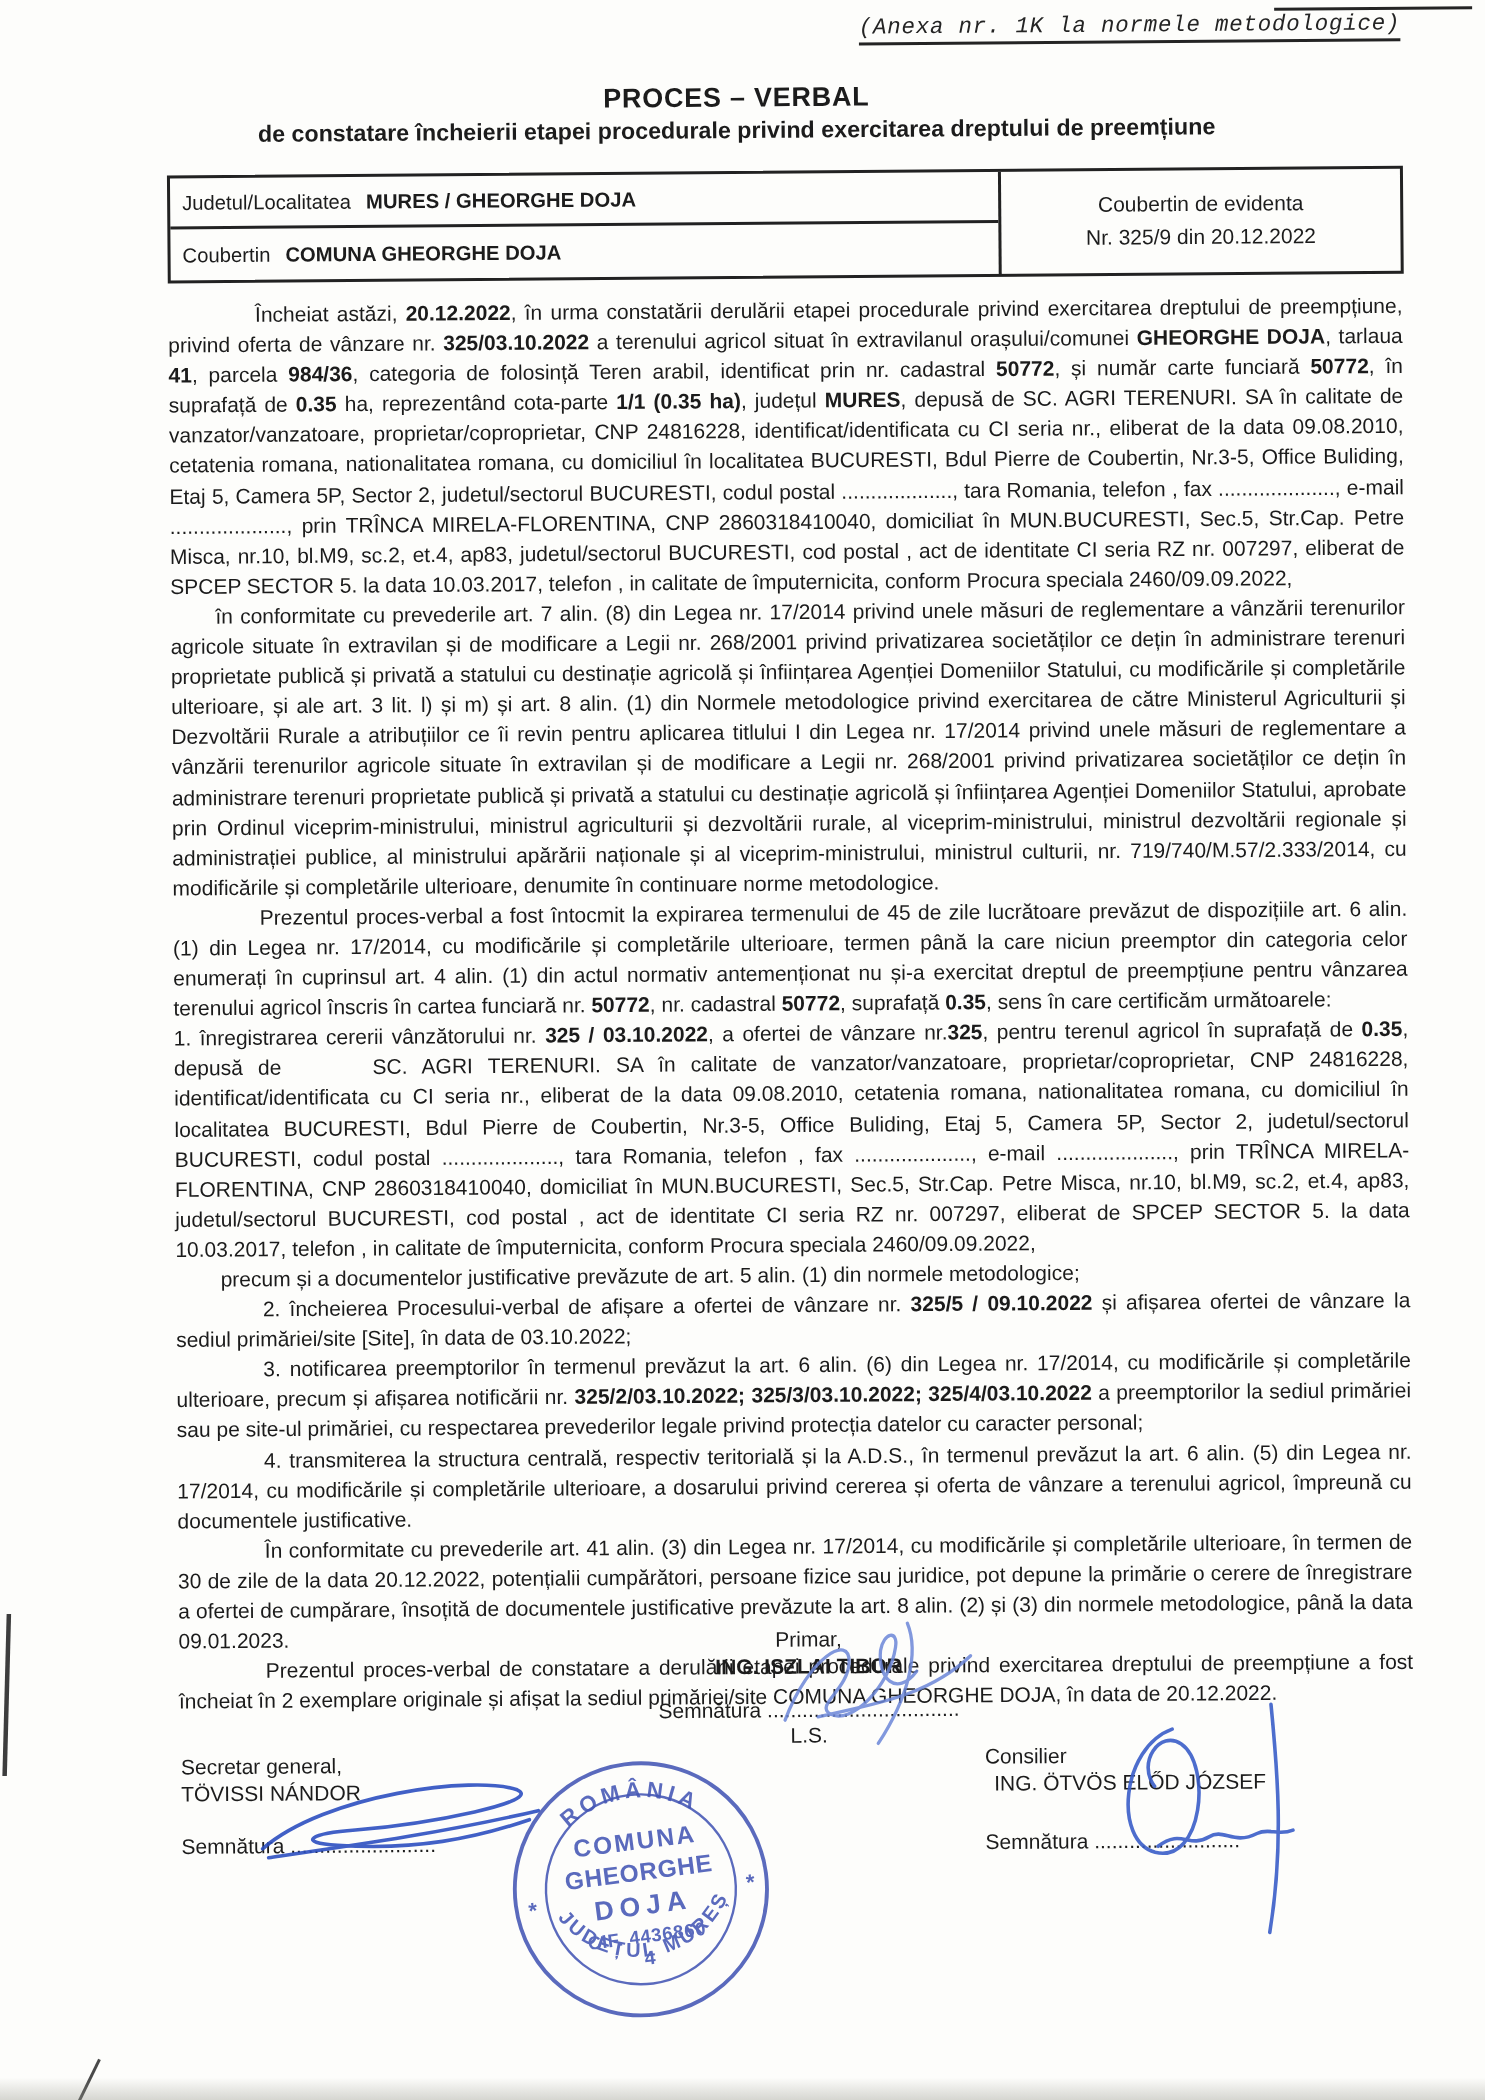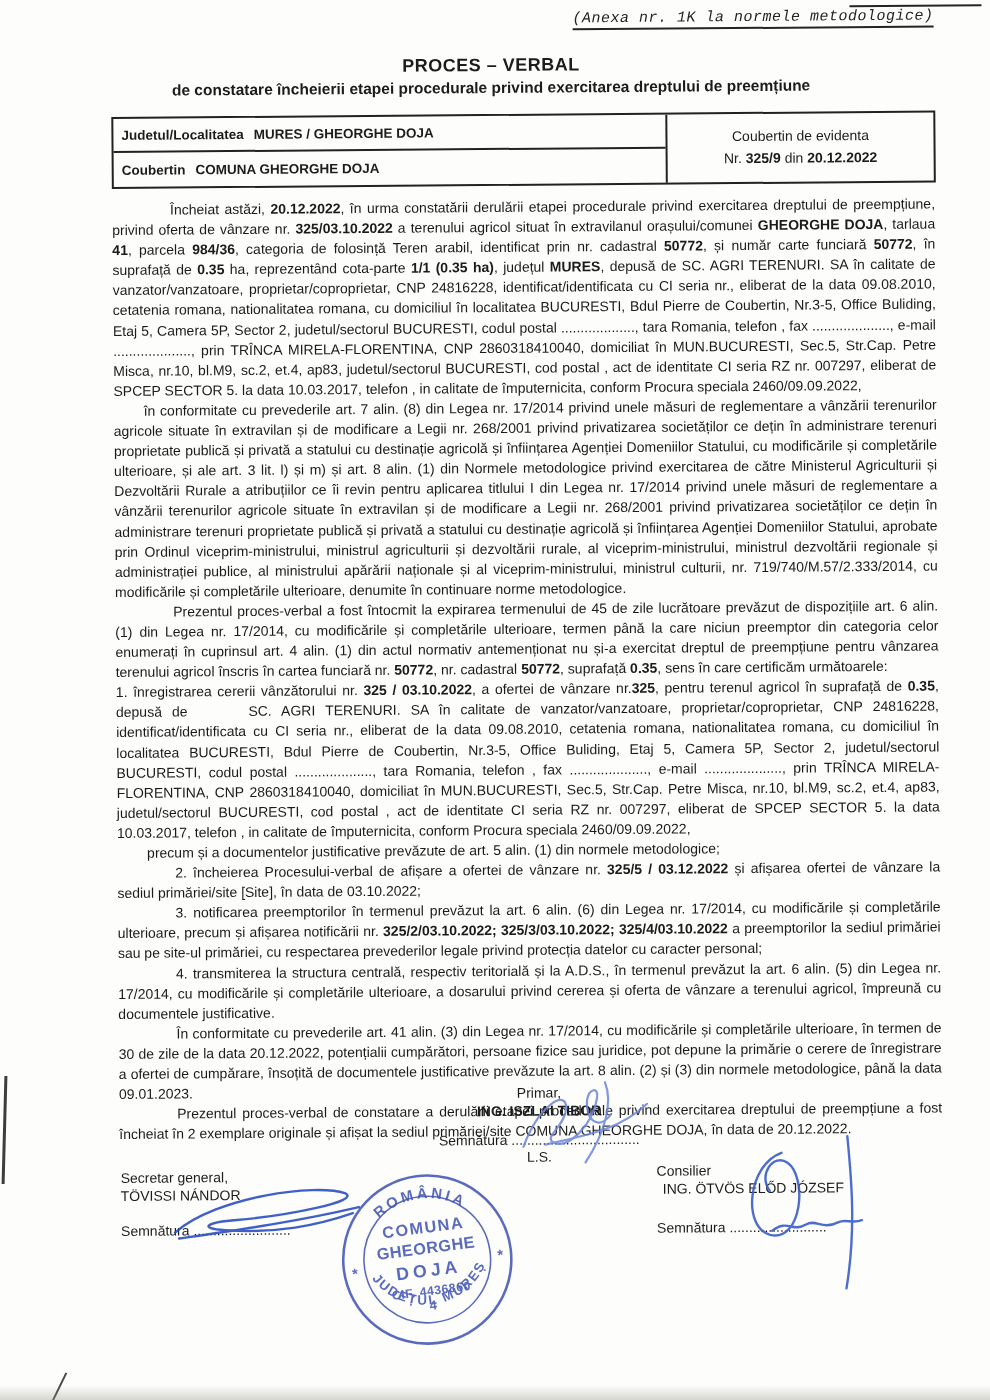--- a/index.html
+++ b/index.html
@@ -23,29 +23,29 @@
   .subtitle { top:79px; font-size:15.5px; }
 
   
   .info-table {
     position:absolute; left:115px; top:114px; width:820px; height:68px;
     border:2px solid #222; display:grid; grid-template-columns:552px 1fr; grid-template-rows:34px 34px;
     font-size:13.5px;
   }
   .cell { display:flex; align-items:center; padding-left:8px; }
   .cell-r1 { border-bottom:2px solid #222; }
-  .cell-label { font-weight:bold; }
+  .cell-label { font-weight:normal; }
   .cell-value { font-weight:bold; margin-left:10px; }
   .registry {
     grid-row:1 / span 2; grid-column:2; border-left:2px solid #222;
     display:flex; flex-direction:column; align-items:center; justify-content:center;
     text-align:center; font-size:14px; line-height:1.55;
   }
   .registry .l2 { font-weight:normal; }
-  .registry .num { font-weight:bold; }
+  .registry .num { font-weight:normal; }
 
   
   .doc-body {
     position:absolute; left:115px; top:197px; width:823px;
     font-size:14px; line-height:20.1px; text-align:justify; color:#1b1b1b;
   }
   .para { margin:0; }
   .ind-lg { text-indent:58px; }
   .ind-sm { text-indent:30px; }
   .ind-0  { text-indent:0; }
@@ -103,21 +103,21 @@
         <span class="cell-value">COMUNA GHEORGHE DOJA</span>
       </div>
     </div>
 
     <div class="doc-body">
         <p class="para ind-lg"><span>Încheiat astăzi, </span><span class="b">20.12.2022</span><span>, în urma constatării derulării etapei procedurale privind exercitarea dreptului de preempțiune, privind oferta de vânzare nr. </span><span class="b">325/03.10.2022</span><span> a terenului agricol situat în extravilanul orașului/comunei </span><span class="b">GHEORGHE DOJA</span><span>, tarlaua </span><span class="b">41</span><span>, parcela </span><span class="b">984/36</span><span>, categoria de folosință Teren arabil, identificat prin nr. cadastral </span><span class="b">50772</span><span>, și număr carte funciară </span><span class="b">50772</span><span>, în suprafață de </span><span class="b">0.35</span><span> ha, reprezentând cota-parte </span><span class="b">1/1 (0.35 ha)</span><span>, județul </span><span class="b">MURES</span><span>, depusă de SC. AGRI TERENURI. SA în calitate de vanzator/vanzatoare, proprietar/coproprietar, CNP 24816228, identificat/identificata cu CI seria  nr., eliberat de  la data 09.08.2010, cetatenia romana, nationalitatea romana, cu domiciliul în localitatea BUCURESTI, Bdul Pierre de Coubertin, Nr.3-5, Office Buliding, Etaj 5, Camera 5P, Sector 2, judetul/sectorul BUCURESTI, codul postal ..................., tara Romania, telefon , fax ...................., e-mail ...................., prin TRÎNCA MIRELA-FLORENTINA, CNP 2860318410040, domiciliat în MUN.BUCURESTI, Sec.5, Str.Cap. Petre Misca, nr.10, bl.M9, sc.2, et.4, ap83, judetul/sectorul BUCURESTI, cod postal , act de identitate CI seria RZ nr. 007297, eliberat de SPCEP SECTOR 5. la data 10.03.2017, telefon , in calitate de împuternicita, conform Procura speciala 2460/09.09.2022,</span></p>
         <p class="para ind-sm"><span>în conformitate cu prevederile art. 7 alin. (8) din Legea nr. 17/2014 privind unele măsuri de reglementare a vânzării terenurilor agricole situate în extravilan și de modificare a Legii nr. 268/2001 privind privatizarea societăților ce dețin în administrare terenuri proprietate publică și privată a statului cu destinație agricolă și înființarea Agenției Domeniilor Statului, cu modificările și completările ulterioare, și ale art. 3 lit. l) și m) și art. 8 alin. (1) din Normele metodologice privind exercitarea de către Ministerul Agriculturii și Dezvoltării Rurale a atribuțiilor ce îi revin pentru aplicarea titlului I din Legea nr. 17/2014 privind unele măsuri de reglementare a vânzării terenurilor agricole situate în extravilan și de modificare a Legii nr. 268/2001 privind privatizarea societăților ce dețin în administrare terenuri proprietate publică și privată a statului cu destinație agricolă și înființarea Agenției Domeniilor Statului, aprobate prin Ordinul viceprim-ministrului, ministrul agriculturii și dezvoltării rurale, al viceprim-ministrului, ministrul dezvoltării regionale și administrației publice, al ministrului apărării naționale și al viceprim-ministrului, ministrul culturii, nr. 719/740/M.57/2.333/2014, cu modificările și completările ulterioare, denumite în continuare norme metodologice.</span></p>
         <p class="para ind-lg"><span>Prezentul proces-verbal a fost întocmit la expirarea termenului de 45 de zile lucrătoare prevăzut de dispozițiile art. 6 alin. (1) din Legea nr. 17/2014, cu modificările și completările ulterioare, termen până la care niciun preemptor din categoria celor enumerați în cuprinsul art. 4 alin. (1) din actul normativ antemenționat nu și-a exercitat dreptul de preempțiune pentru vânzarea terenului agricol înscris în cartea funciară nr. </span><span class="b">50772</span><span>, nr. cadastral </span><span class="b">50772</span><span>, suprafață </span><span class="b">0.35</span><span>, sens în care certificăm următoarele:</span></p>
         <p class="para ind-0"><span>1. înregistrarea cererii vânzătorului nr. </span><span class="b">325 / 03.10.2022</span><span>, a ofertei de vânzare nr.</span><span class="b">325</span><span>, pentru terenul agricol în suprafață de </span><span class="b">0.35</span><span>, depusă de &nbsp;&nbsp;&nbsp;&nbsp; SC. AGRI TERENURI. SA în calitate de vanzator/vanzatoare, proprietar/coproprietar, CNP 24816228, identificat/identificata cu CI seria  nr., eliberat de  la data 09.08.2010, cetatenia romana, nationalitatea romana, cu domiciliul în localitatea BUCURESTI, Bdul Pierre de Coubertin, Nr.3-5, Office Buliding, Etaj 5, Camera 5P, Sector 2, judetul/sectorul BUCURESTI, codul postal ...................., tara Romania, telefon , fax ...................., e-mail ...................., prin TRÎNCA MIRELA-FLORENTINA, CNP 2860318410040, domiciliat în MUN.BUCURESTI, Sec.5, Str.Cap. Petre Misca, nr.10, bl.M9, sc.2, et.4, ap83, judetul/sectorul BUCURESTI, cod postal , act de identitate CI seria RZ nr. 007297, eliberat de SPCEP SECTOR 5. la data 10.03.2017, telefon , in calitate de împuternicita, conform Procura speciala 2460/09.09.2022,</span></p>
         <p class="para ind-sm"><span>precum și a documentelor justificative prevăzute de art. 5 alin. (1) din normele metodologice;</span></p>
-        <p class="para ind-lg"><span>2. încheierea Procesului-verbal de afișare a ofertei de vânzare nr. </span><span class="b">325/5 / 03.12.2022</span><span> și afișarea ofertei de vânzare la sediul primăriei/site [Site], în data de 03.10.2022;</span></p>
+        <p class="para ind-lg"><span>2. încheierea Procesului-verbal de afișare a ofertei de vânzare nr. </span><span class="b">325/5 / 09.10.2022</span><span> și afișarea ofertei de vânzare la sediul primăriei/site [Site], în data de 03.10.2022;</span></p>
         <p class="para ind-lg"><span>3. notificarea preemptorilor în termenul prevăzut la art. 6 alin. (6) din Legea nr. 17/2014, cu modificările și completările ulterioare, precum și afișarea notificării nr. </span><span class="b">325/2/03.10.2022; 325/3/03.10.2022; 325/4/03.10.2022</span><span> a preemptorilor la sediul primăriei sau pe site-ul primăriei, cu respectarea prevederilor legale privind protecția datelor cu caracter personal;</span></p>
         <p class="para ind-lg"><span>4. transmiterea la structura centrală, respectiv teritorială și la A.D.S., în termenul prevăzut la art. 6 alin. (5) din Legea nr. 17/2014, cu modificările și completările ulterioare, a dosarului privind cererea și oferta de vânzare a terenului agricol, împreună cu documentele justificative.</span></p>
         <p class="para ind-lg"><span>În conformitate cu prevederile art. 41 alin. (3) din Legea nr. 17/2014, cu modificările și completările ulterioare, în termen de 30 de zile de la data 20.12.2022, potențialii cumpărători, persoane fizice sau juridice, pot depune la primărie o cerere de înregistrare a ofertei de cumpărare, însoțită de documentele justificative prevăzute la art. 8 alin. (2) și (3) din normele metodologice, până la data 09.01.2023.</span></p>
         <p class="para ind-lg"><span>Prezentul proces-verbal de constatare a derulării etapei procedurale privind exercitarea dreptului de preempțiune a fost încheiat în 2 exemplare originale și afișat la sediul primăriei/site COMUNA GHEORGHE DOJA, în data de 20.12.2022.</span></p>
       </div>
 
     <div class="sig-center">
       <div>Primar,</div>
       <div class="name">ING. ISZLAI TIBOR</div>
       <div class="sigline">Semnătura .................................</div>

